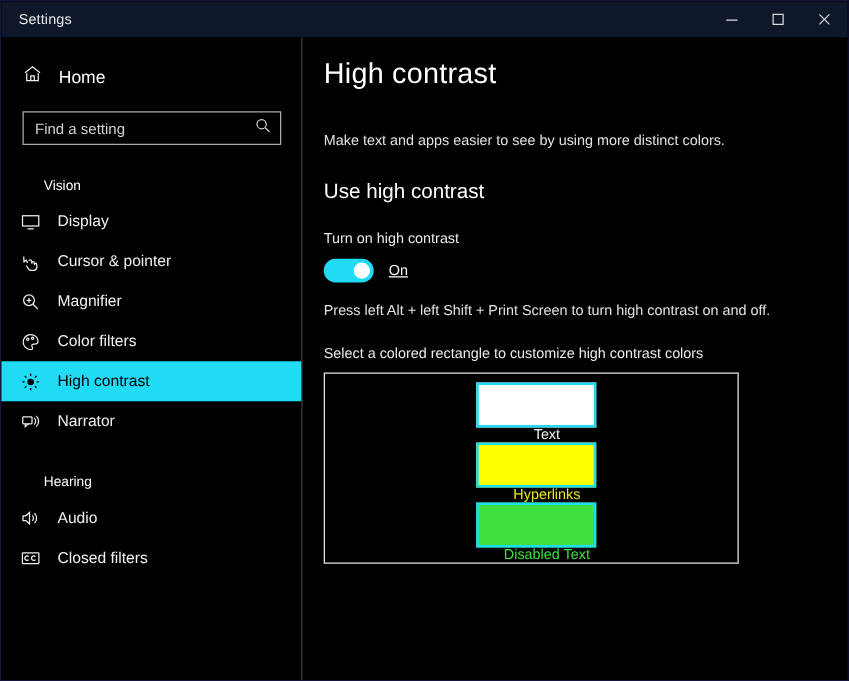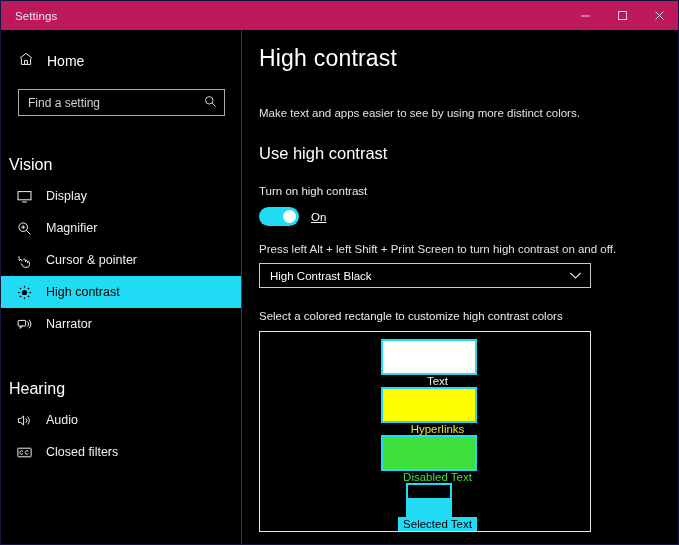--- a/index.html
+++ b/index.html
@@ -18,21 +18,21 @@
     overflow: hidden;
     color: #ffffff;
   }
 
   
   .titlebar {
     position: absolute;
     top: 0; left: 0;
     width: 677px;
     height: 29px;
-    background: #be185d;
+    background: #0f172a;
     display: flex;
     align-items: center;
     box-sizing: border-box;
   }
   .titlebar-label {
     font-size: 11.5px;
     color: #e8e8e8;
     padding-left: 14px;
     letter-spacing: 0.1px;
   }
@@ -96,24 +96,24 @@
   }
   .search-wrap input::placeholder { color: #d2d2d2; opacity: 1; }
   .ease-title {
     font-size: 12.5px;
     font-weight: bold;
     color: #ffffff;
     padding-left: 17px;
     margin-top: 19px;
   }
   .group-head {
-    font-size: 16px;
-    color: #ffffff;
-    padding-left: 8px;
-    margin-top: 40px;
+    font-size: 11px;
+    color: #ffffff;
+    padding-left: 34px;
+    margin-top: 27px;
     margin-bottom: 6px;
   }
   .nav-item {
     display: flex;
     align-items: center;
     height: 32px;
     padding-left: 15px;
     gap: 13px;
     box-sizing: border-box;
   }
@@ -309,41 +309,51 @@
             <rect x="1" y="2.6" width="13" height="8.2"></rect>
             <line x1="5" y1="13" x2="10" y2="13"></line>
           </svg>
       </span>
       <span class="label">Display</span>
     </div>
 
     <div class="nav-item">
       <span class="ico">
         <svg width="15" height="15" viewBox="0 0 15 15" fill="none" stroke="currentColor" stroke-width="1">
+            <path d="M2 3.2 2.2 7.4l1.8-1.2 1.2 2.2"></path>
+            <path d="M6.2 6.6c.6-1 1.8-.8 2 .2l.4 2.2"></path>
+            <path d="M8.6 8c.2-1 1.6-1 1.8.1l.3 2"></path>
+            <path d="M10.7 9.1c.2-.9 1.5-.8 1.6.2l.2 2.3c.1 1.4-1 2.6-2.4 2.6H7.6c-1 0-1.6-.5-2-1.3L4 10.4"></path>
+          </svg>
+      </span>
+      <span class="label">Cursor &amp; pointer</span>
+    </div>
+
+    <div class="nav-item">
+      <span class="ico">
+        <svg width="15" height="15" viewBox="0 0 15 15" fill="none" stroke="currentColor" stroke-width="1">
             <circle cx="6.2" cy="6.2" r="4.3"></circle>
             <line x1="9.4" y1="9.4" x2="13.3" y2="13.3"></line>
             <line x1="4.3" y1="6.2" x2="8.1" y2="6.2"></line>
             <line x1="6.2" y1="4.3" x2="6.2" y2="8.1"></line>
           </svg>
       </span>
       <span class="label">Magnifier</span>
     </div>
 
     <div class="nav-item">
       <span class="ico">
         <svg width="15" height="15" viewBox="0 0 15 15" fill="none" stroke="currentColor" stroke-width="1">
-            <path d="M2 3.2 2.2 7.4l1.8-1.2 1.2 2.2"></path>
-            <path d="M6.2 6.6c.6-1 1.8-.8 2 .2l.4 2.2"></path>
-            <path d="M8.6 8c.2-1 1.6-1 1.8.1l.3 2"></path>
-            <path d="M10.7 9.1c.2-.9 1.5-.8 1.6.2l.2 2.3c.1 1.4-1 2.6-2.4 2.6H7.6c-1 0-1.6-.5-2-1.3L4 10.4"></path>
-          </svg>
-      </span>
-      <span class="label">Cursor &amp; pointer</span>
-    </div>
-
+            <path d="M7.5 1.6c3.3 0 5.9 2.3 5.9 5.2 0 1.7-1.3 2.5-2.6 2.5h-1c-.8 0-1.4.6-1.4 1.3 0 .4.2.7.4 1 .2.3.3.5.3.9 0 .7-.6 1.2-1.6 1.2-3.3 0-5.9-2.7-5.9-6s2.6-6.1 5.9-6.1z"></path>
+            <circle cx="5.2" cy="5.4" r="0.9"></circle>
+            <circle cx="9.1" cy="4.6" r="0.9"></circle>
+          </svg>
+      </span>
+      <span class="label">Color filters</span>
+    </div>
 
     <div class="nav-item selected">
       <span class="ico">
         <svg width="15" height="15" viewBox="0 0 15 15" fill="none" stroke="currentColor" stroke-width="1.1">
             <circle cx="7.5" cy="7.5" r="2.6" fill="currentColor" stroke="none"></circle>
             <line x1="7.5" y1="0.9" x2="7.5" y2="2.7"></line>
             <line x1="7.5" y1="12.3" x2="7.5" y2="14.1"></line>
             <line x1="0.9" y1="7.5" x2="2.7" y2="7.5"></line>
             <line x1="12.3" y1="7.5" x2="14.1" y2="7.5"></line>
             <line x1="2.8" y1="2.8" x2="4.1" y2="4.1"></line>
@@ -404,52 +414,38 @@
     <div class="toggle-row">
       <div class="toggle">
         <div class="knob"></div>
       </div>
       <div class="toggle-state">On</div>
     </div>
 
     <div class="hint">Press left Alt + left Shift + Print Screen to turn high contrast on and off.</div>
 
 
-    <div class="combo">
-      <span class="val">High Contrast Black</span>
-      <span class="chev">
-        <svg width="13" height="9" viewBox="0 0 13 9" fill="none" stroke="currentColor" stroke-width="1.1">
-            <path d="M1.2 2 6.5 7 11.8 2"></path>
-          </svg>
-      </span>
-    </div>
 
     <div class="swatch-caption">Select a colored rectangle to customize high contrast colors</div>
 
     <div class="swatch-panel">
 
       <div class="swatch-row">
         <div class="sw" style="background:#ffffff;border-color:#21dbf5;"></div>
         <div class="sw-label" style="color:#f2f2f2;">Text</div>
       </div>
 
       <div class="swatch-row">
         <div class="sw" style="background:#ffff00;border-color:#21dbf5;"></div>
         <div class="sw-label" style="color:#e8e820;text-align:right;">Hyperlinks</div>
       </div>
 
       <div class="swatch-row">
         <div class="sw" style="background:#3ee03e;border-color:#21dbf5;"></div>
         <div class="sw-label" style="color:#3ee03e;text-align:right;">Disabled Text</div>
       </div>
 
-      <div class="swatch-row">
-        <div class="sw half" style="background:#000000;border-color:#21dbf5;"></div>
-        <div class="sw-spacer"></div>
-        <div class="sw half" style="background:#21dbf5;border-color:#21dbf5;"></div>
-        <div class="sw-label boxed" style="color:#000000;background:#21dbf5;">Selected Text</div>
-      </div>
 
     </div>
 
   </div>
 
 </div>
 
 </body></html>

